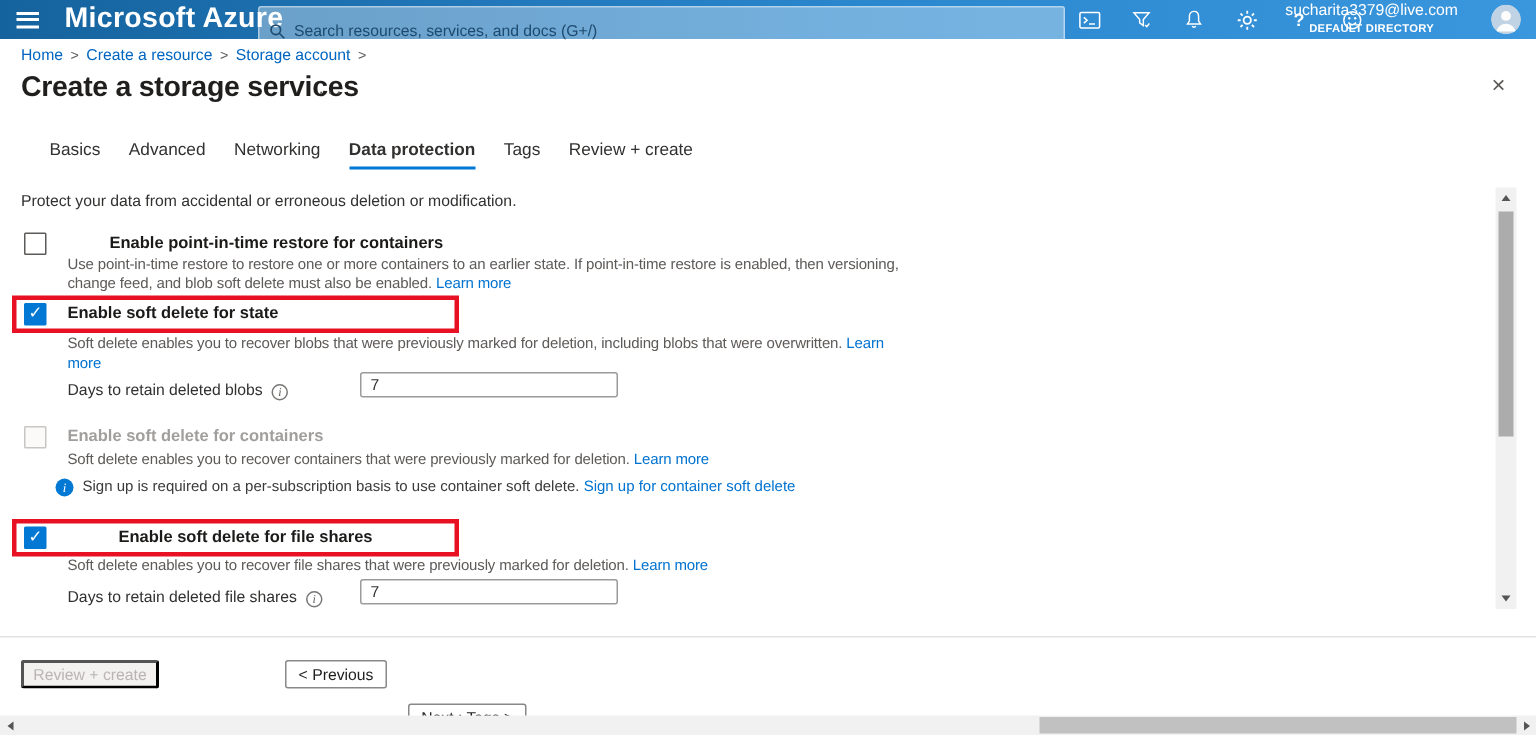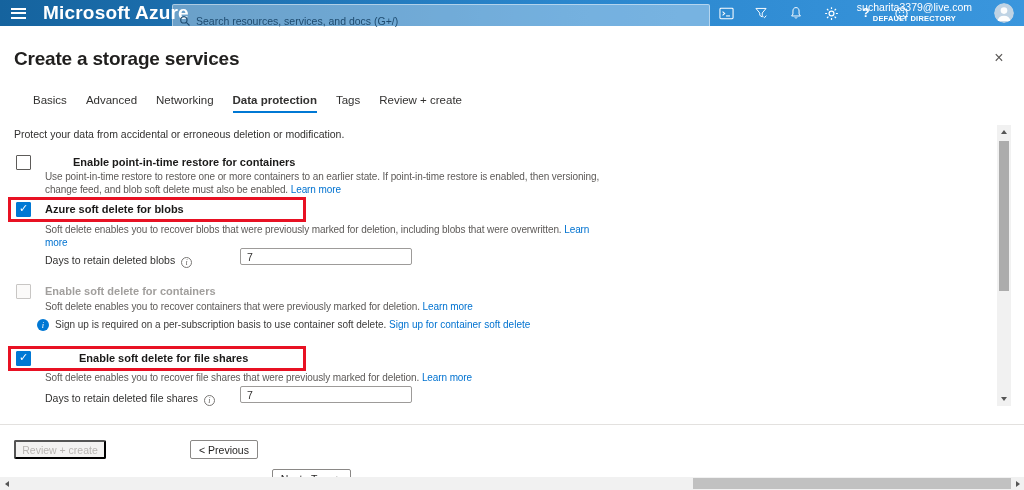--- a/index.html
+++ b/index.html
@@ -160,20 +160,23 @@
     </div>
     <div class="avatar">
       <svg width="20" height="20" viewBox="0 0 20 20">
         <circle cx="10" cy="10" r="10" fill="#bfd3e4"></circle>
         <circle cx="10" cy="7.6" r="3.3" fill="#fdfdfd"></circle>
         <path d="M3.4 18a6.8 6.8 0 0 1 13.2 0z" fill="#fdfdfd"></path>
       </svg>
     </div>
   </header>
 
+  <nav class="breadcrumb">
+    <a>Home</a><span class="sep">&gt;</span><a>Create a resource</a><span class="sep">&gt;</span><a>Storage account</a><span class="sep">&gt;</span>
+  </nav>
 
   <h1 class="page-title">Create a storage services</h1>
   <span class="more-btn">···</span>
   <span class="close-btn">×</span>
 
   <nav class="tabbar">
     <span class="tab">Basics</span>
     <span class="tab">Advanced</span>
     <span class="tab">Networking</span>
     <span class="tab active">Data protection</span>
@@ -190,21 +193,21 @@
       <div class="desc" style="top:17px;">
         <span>Use point-in-time restore to restore one or more containers to an earlier state. If point-in-time restore is enabled, then versioning,</span><br>
         <span>change feed, and blob soft delete must also be enabled.</span>
         <a>Learn more</a>
       </div>
     </div>
 
     <div class="section" style="top:70px;">
       <div class="highlight" style="left:8px; top:-1px; width:298px; height:25px;"></div>
       <div class="cb checked" style="left:16px; top:4px;"></div>
-      <span class="cb-label" style="top:5px;">Azure soft delete for blobs</span>
+      <span class="cb-label" style="top:5px;">Enable soft delete for state</span>
       <div class="desc" style="top:26px;">
         <span>Soft delete enables you to recover blobs that were previously marked for deletion, including blobs that were overwritten.</span>
         <a>Learn</a><br>
         <a>more</a>
       </div>
       <div class="field-row" style="top:52px;">
         <span class="field-label">Days to retain deleted blobs</span><span class="tip-i">i</span>
         <input class="field-input" style="left: 195px;" type="text" value="7">
       </div>
     </div>

